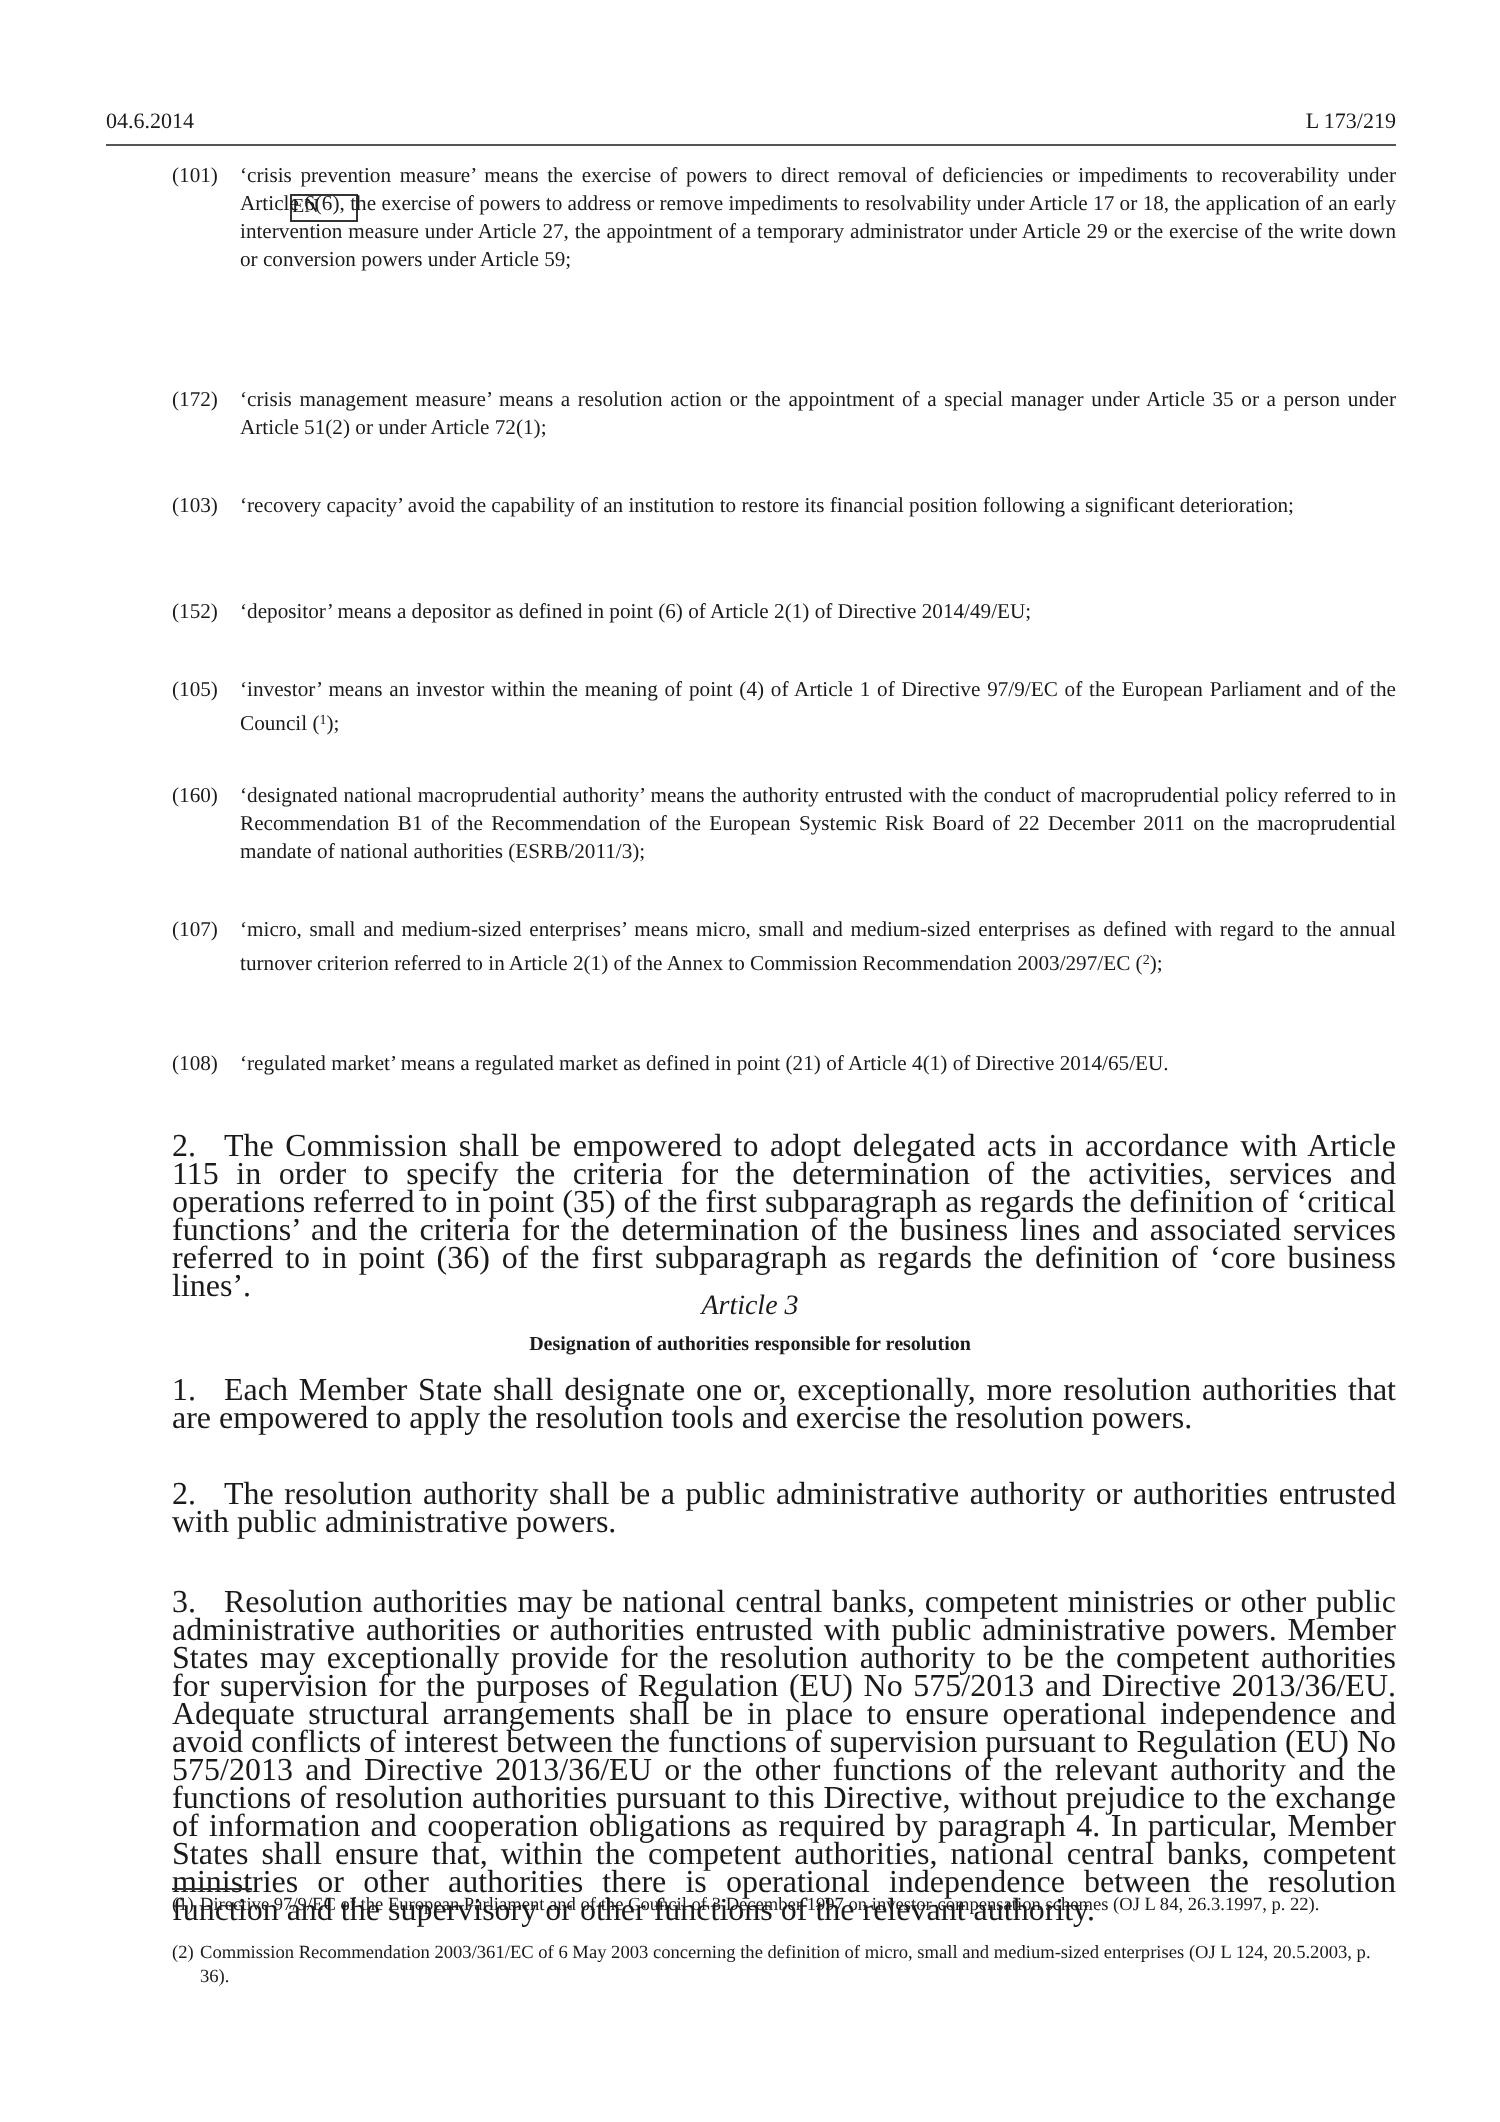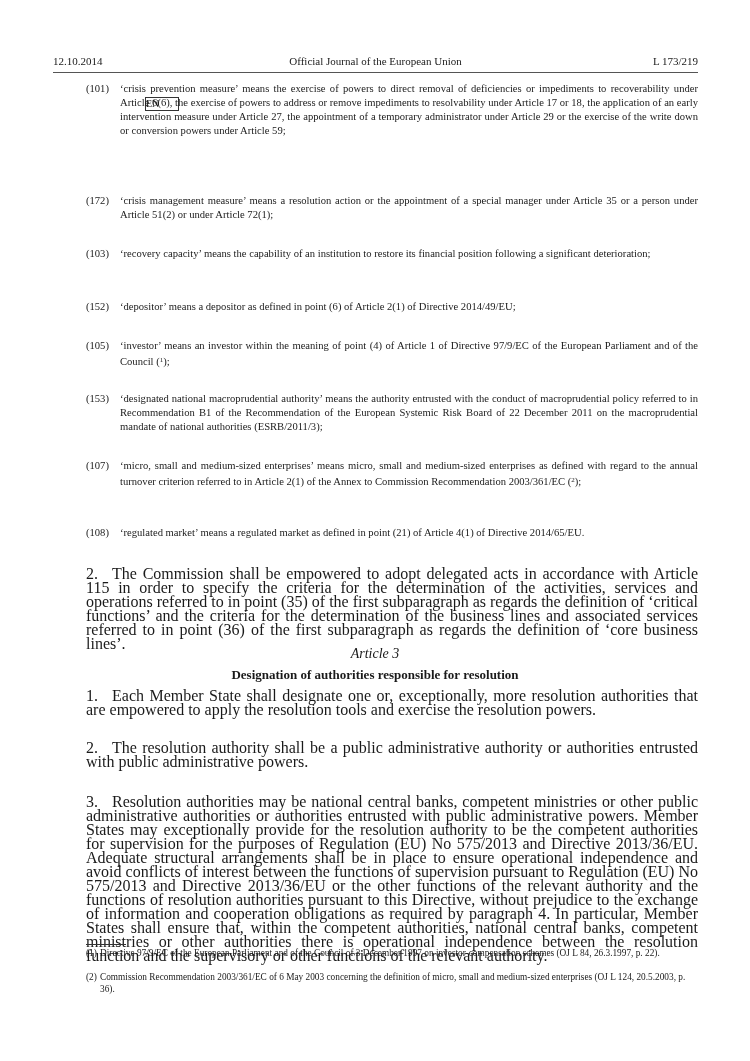--- a/index.html
+++ b/index.html
@@ -17,71 +17,70 @@
   .def .num { position: absolute; left: 0; top: 0; }
   .def .txt { margin-left: 34px; text-align: justify; }
 
   .para { position: absolute; left: 86px; width: 612px; font-size: 16px; line-height: 14px;
           text-align: justify; }
   .para .pnum { display: inline-block; width: 26px; }
 
   .art-num { position: absolute; left: 0; width: 750px; top: 646px; text-align: center;
              font-style: italic; font-size: 14px; }
   .art-title { position: absolute; left: 0; width: 750px; top: 667px; text-align: center;
-               font-weight: bold; font-size: 13px; }
+               font-weight: bold; font-size: 10px; }
 
   .fn-rule { position: absolute; left: 86px; top: 944px; width: 40px; border-top: 1px solid #333; }
   .fn { position: absolute; left: 86px; width: 612px; font-size: 9.3px; line-height: 12px; }
   .fn .fmark { position: absolute; left: 0; top: 0; }
   .fn .ftxt { margin-left: 14px; }
   sup { font-size: 7px; vertical-align: 3px; }
 </style>
 </head>
 <body>
 
 <div class="header">
-  <span class="date">12.10.2014</span>
+  <span class="date">04.6.2014</span>
   <span class="lang">EN</span>
-  <span class="title">Official Journal of the European Union</span>
   <span class="pageno">L 173/219</span>
 </div>
 
 <div class="def" style="top:82px">
   <span class="num">(101)</span>
   <div class="txt">‘crisis prevention measure’ means the exercise of powers to direct removal of deficiencies or impediments to recoverability under Article 6(6), the exercise of powers to address or remove impediments to resolvability under Article 17 or 18, the application of an early intervention measure under Article 27, the appointment of a temporary administrator under Article 29 or the exercise of the write down or conversion powers under Article 59;</div>
 </div>
 
 <div class="def" style="top:194px">
   <span class="num">(172)</span>
   <div class="txt">‘crisis management measure’ means a resolution action or the appointment of a special manager under Article 35 or a person under Article 51(2) or under Article 72(1);</div>
 </div>
 
 <div class="def" style="top:247px">
   <span class="num">(103)</span>
-  <div class="txt">‘recovery capacity’ means the capability of an institution to restore its financial position following a significant deterioration;</div>
+  <div class="txt">‘recovery capacity’ avoid the capability of an institution to restore its financial position following a significant deterioration;</div>
 </div>
 
 <div class="def" style="top:300px">
   <span class="num">(152)</span>
   <div class="txt">‘depositor’ means a depositor as defined in point (6) of Article 2(1) of Directive 2014/49/EU;</div>
 </div>
 
 <div class="def" style="top:339px">
   <span class="num">(105)</span>
   <div class="txt"><span>‘investor’ means an investor within the meaning of point (4) of Article 1 of Directive 97/9/EC of the European Parliament and of the Council</span> (<sup>1</sup>)<span>;</span></div>
 </div>
 
 <div class="def" style="top:392px">
-  <span class="num">(153)</span>
+  <span class="num">(160)</span>
   <div class="txt">‘designated national macroprudential authority’ means the authority entrusted with the conduct of macroprudential policy referred to in Recommendation B1 of the Recommendation of the European Systemic Risk Board of 22 December 2011 on the macroprudential mandate of national authorities (ESRB/2011/3);</div>
 </div>
 
 <div class="def" style="top:459px">
   <span class="num">(107)</span>
-  <div class="txt"><span>‘micro, small and medium-sized enterprises’ means micro, small and medium-sized enterprises as defined with regard to the annual turnover criterion referred to in Article 2(1) of the Annex to Commission Recommendation 2003/361/EC</span> (<sup>2</sup>)<span>;</span></div>
+  <div class="txt"><span>‘micro, small and medium-sized enterprises’ means micro, small and medium-sized enterprises as defined with regard to the annual turnover criterion referred to in Article 2(1) of the Annex to Commission Recommendation 2003/297/EC</span> (<sup>2</sup>)<span>;</span></div>
 </div>
 
 <div class="def" style="top:526px">
   <span class="num">(108)</span>
   <div class="txt">‘regulated market’ means a regulated market as defined in point (21) of Article 4(1) of Directive 2014/65/EU.</div>
 </div>
 
 <div class="para" style="top:567px">
   <span class="pnum">2.</span><span>The Commission shall be empowered to adopt delegated acts in accordance with Article 115 in order to specify the criteria for the determination of the activities, services and operations referred to in point (35) of the first subparagraph as regards the definition of ‘critical functions’ and the criteria for the determination of the business lines and associated services referred to in point (36) of the first subparagraph as regards the definition of ‘core business lines’.</span>
 </div>

